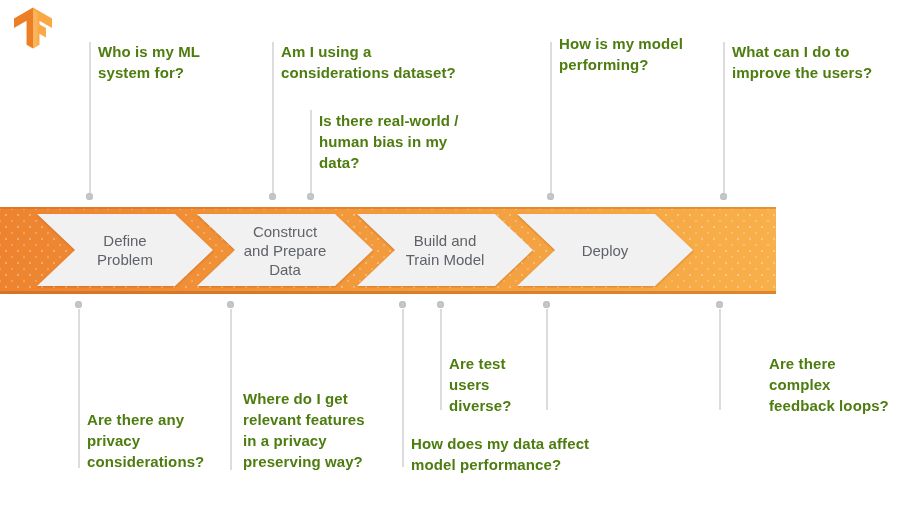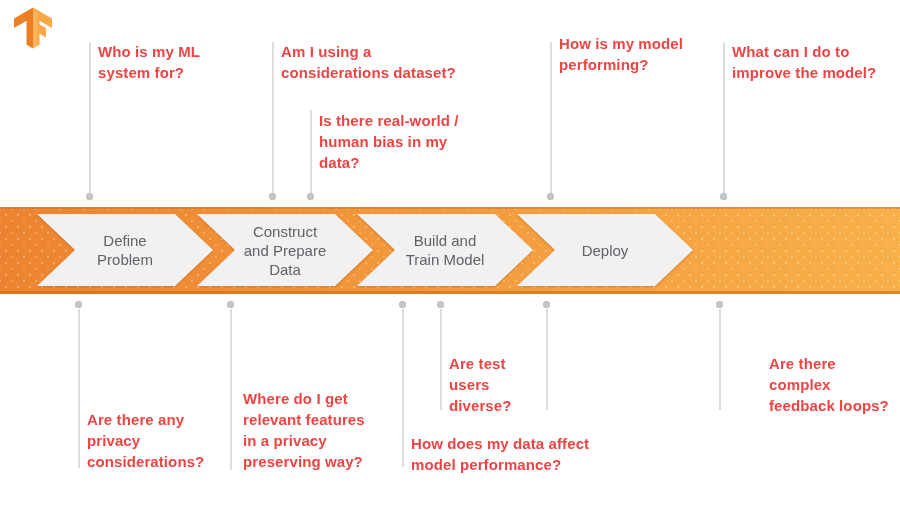--- a/index.html
+++ b/index.html
@@ -2,21 +2,21 @@
 <html><head>
 <meta charset="utf-8">
 <style>
   html,body{margin:0;padding:0;background:#ffffff;}
   #canvas{
     position:relative;width:900px;height:506px;overflow:hidden;background:#ffffff;
     font-family:"Liberation Sans","DejaVu Sans",sans-serif;
   }
   
   .band{
-    position:absolute;left:0;top:207px;width:900px;height:87px;box-sizing:border-box;
+    position:absolute;left:0;top:207px;width:776px;height:87px;box-sizing:border-box;
     background:linear-gradient(90deg,#ED8330 0%,#F29A3C 48%,#F8B04A 100%);
     border-top:2px solid rgba(200,102,22,0.40);
     border-bottom:3px solid rgba(200,102,22,0.55);
     padding-left:35px;
   }
   .band::before{ 
     content:"";position:absolute;inset:0;
     background-image:
       radial-gradient(circle,rgba(255,255,255,0.30) 1.1px,transparent 1.5px),
       radial-gradient(circle,rgba(255,255,255,0.22) 1.1px,transparent 1.5px);
@@ -34,21 +34,21 @@
   .stage-label{
     white-space:pre-line;text-align:center;color:#5F6368;
     font-size:15px;line-height:19px;font-weight:400;
   }
   
   .cline{position:absolute;width:2px;background:#DADCE0;}
   .cdot{position:absolute;width:7px;height:7px;border-radius:50%;
     background:#C4C7CA;box-shadow:inset 0 0 0 1.5px #BFC3C6;}
   
   .q{
-    position:absolute;white-space:pre-line;color:#ef4444;
+    position:absolute;white-space:pre-line;color:#4d7c0f;
     font-size:15px;line-height:21px;font-weight:700;letter-spacing:.1px;
   }
   
   .logo{position:absolute;left:14px;top:7px;width:38px;height:42px;}
 </style>
 </head>
 <body>
 
 <div id="canvas">
 
@@ -114,21 +114,21 @@
   <div class="q" style="left:98px;top:41px">Who is my ML
 system for?</div>
   <div class="q" style="left:281px;top:41px">Am I using a
 considerations dataset?</div>
   <div class="q" style="left:319px;top:110px">Is there real-world /
 human bias in my
 data?</div>
   <div class="q" style="left:559px;top:33px">How is my model
 performing?</div>
   <div class="q" style="left:732px;top:41px">What can I do to
-improve the model?</div>
+improve the users?</div>
 
   <div class="q" style="left:87px;top:409px">Are there any
 privacy
 considerations?</div>
   <div class="q" style="left:243px;top:388px">Where do I get
 relevant features
 in a privacy
 preserving way?</div>
   <div class="q" style="left:411px;top:433px">How does my data affect
 model performance?</div>

